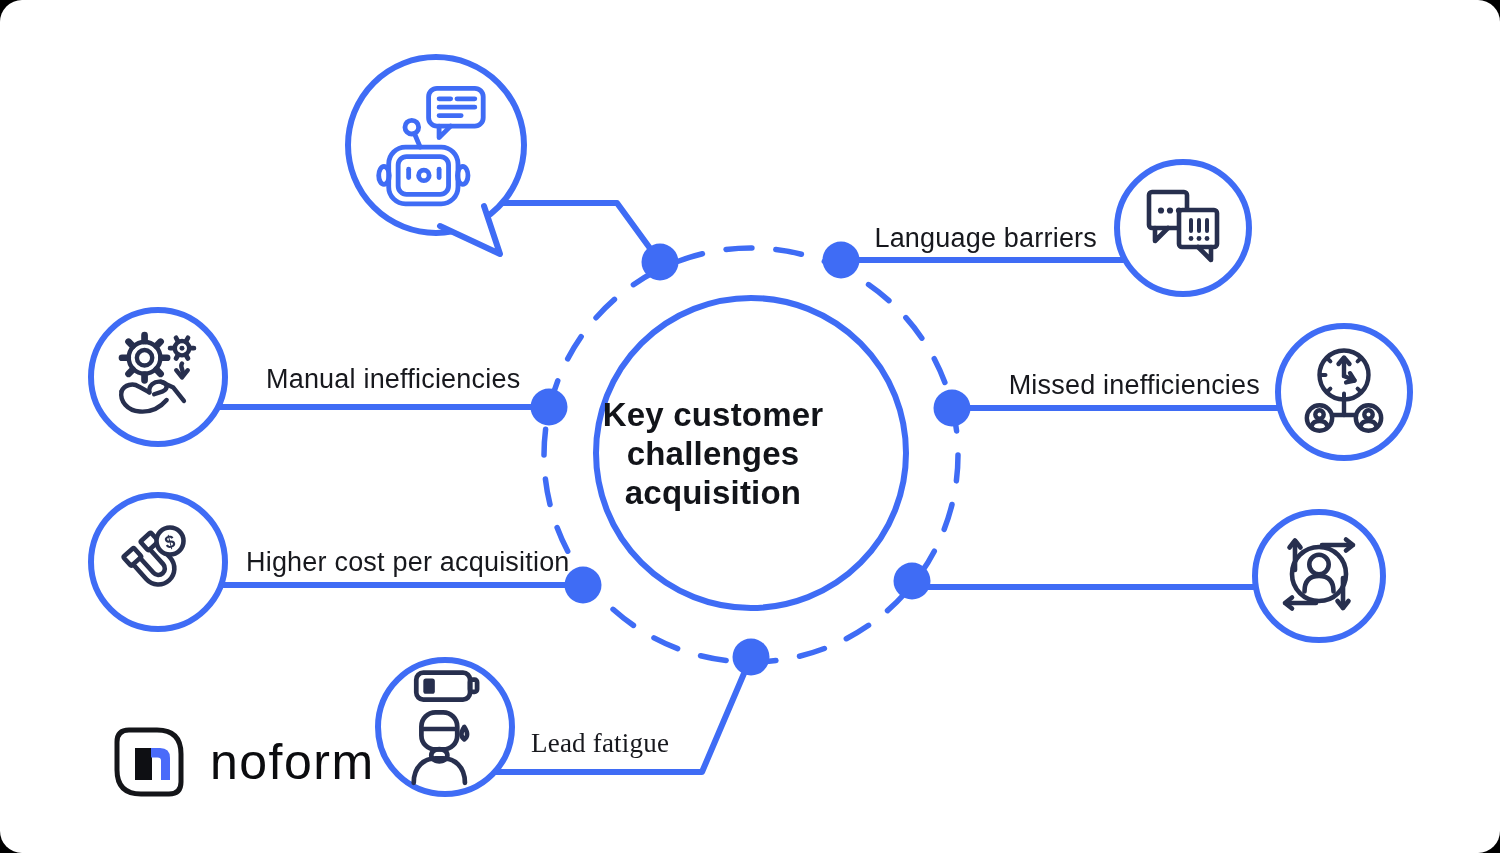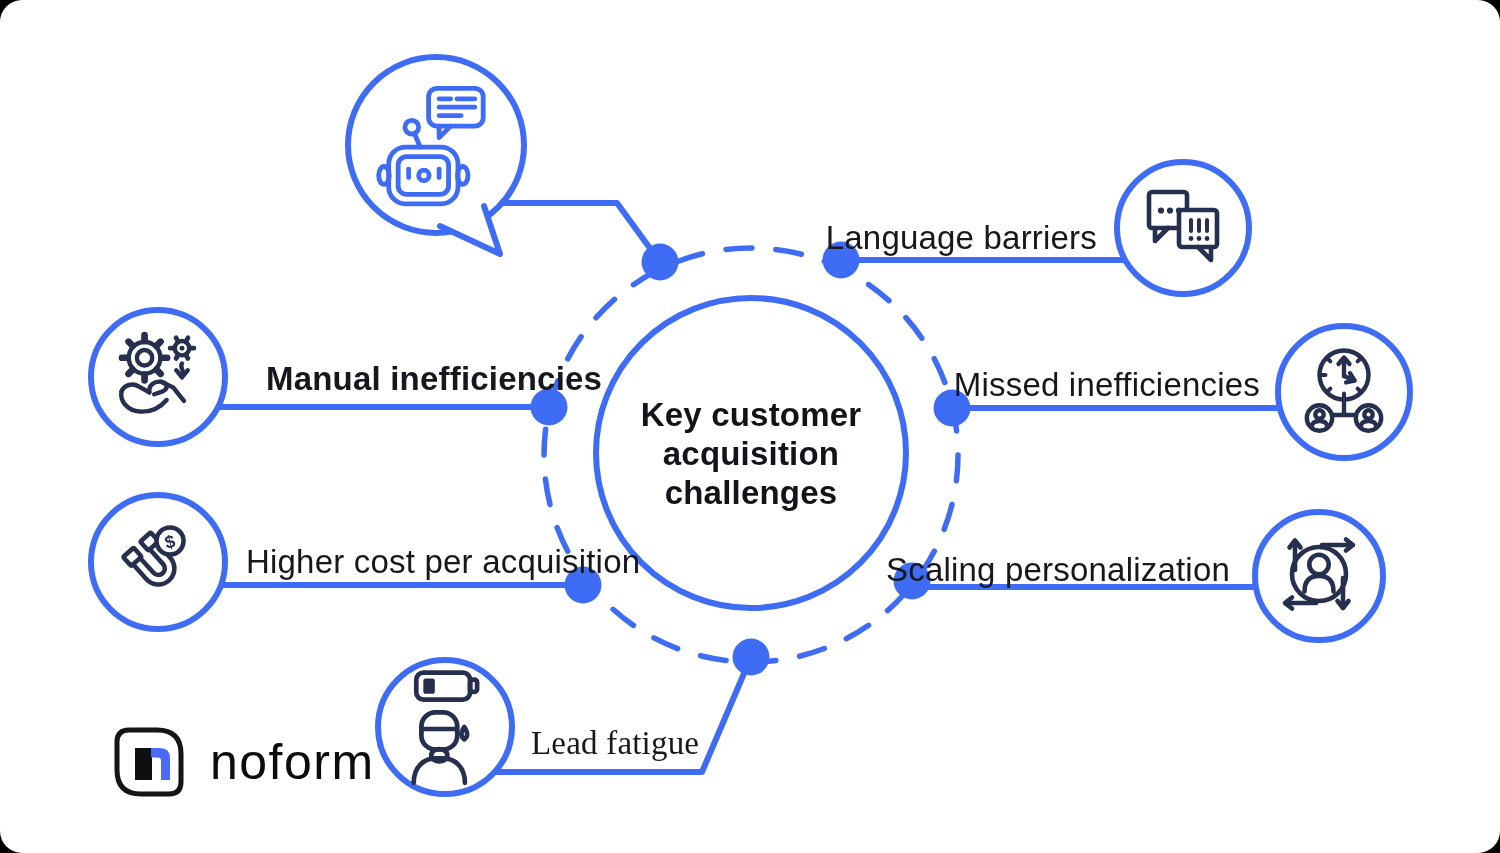--- a/index.html
+++ b/index.html
@@ -3,31 +3,31 @@
 <meta charset="utf-8">
 <style>
   html,body{margin:0;padding:0;background:#000;}
   .canvas{
     position:relative;width:1500px;height:853px;background:#fff;
     border-radius:22px;overflow:hidden;
     font-family:"Liberation Sans", sans-serif;
   }
   svg.overlay{position:absolute;left:0;top:0;width:1500px;height:853px;display:block;}
   .node-label{
-    position:absolute;font-size:33px;font-weight:500;color:#17181D;
+    position:absolute;font-size:27px;font-weight:500;color:#17181D;
     white-space:nowrap;transform:translateY(-50%);letter-spacing:.2px;
   }
-  .lbl-manual{left:266px;top:379px;font-weight:bold;}
+  .lbl-manual{left:266px;top:379px;}
   .lbl-higher{left:246px;top:562px;text-align:center;}
   .lbl-lead{left:531px;top:743px;font-family:Liberation Serif, serif;}
   .lbl-language{right:403px;top:238px;}
   .lbl-missed{right:240px;top:385px;}
   .lbl-scaling{right:270px;top:570px;}
   .center-title{
-    position:absolute;left:751px;top:453px;transform:translate(-50%,-50%);
+    position:absolute;left:713px;top:453px;transform:translate(-50%,-50%);
     text-align:center;font-weight:700;font-size:33px;line-height:39px;
     color:#121419;letter-spacing:.2px;white-space:nowrap;
   }
   .logo{position:absolute;left:66px;top:727px;display:flex;align-items:flex-end;gap:26px;padding-left:48px;}
   .logo-text{font-size:50px;font-weight:500;color:#0B0C0F;letter-spacing:1.5px;line-height:70px;}
 </style>
 </head>
 <body>
 
 <div class="canvas">
@@ -177,30 +177,29 @@
       <path d="M23,73.5 L16,79 L23,84.5"></path>
       <path d="M74,54 V83.5"></path>
       <path d="M68.5,77 L74,84 L79.5,77"></path>
       <circle cx="50" cy="40.5" r="9.7"></circle>
       <path d="M35.5,67.5 C35.5,56 41.5,52 50,52 C58.5,52 64.5,56 64.5,67.5"></path>
     </g>
   </svg>
 
   <div class="center-title">
     <div>Key customer</div>
+    <div>challenges</div>
     <div>acquisition</div>
-    <div>challenges</div>
   </div>
 
   <div class="node-label lbl-manual">Manual inefficiencies</div>
   <div class="node-label lbl-higher">Higher cost per acquisition</div>
   <div class="node-label lbl-lead">Lead fatigue</div>
   <div class="node-label lbl-language">Language barriers</div>
   <div class="node-label lbl-missed">Missed inefficiencies</div>
-  <div class="node-label lbl-scaling">Scaling personalization</div>
 
   <div class="logo">
     <svg width="70" height="70" viewBox="0 0 70 70">
       <path d="M15,3 H43 Q67,3 67,27 V55 Q67,67 55,67 H27 Q3,67 3,43 V15 Q3,3 15,3 Z" fill="none" stroke="#141519" stroke-width="5" stroke-linejoin="round"></path>
       <rect x="21" y="21" width="17" height="32" fill="#0E0F13"></rect>
       <path d="M37,21 H46 Q56,21 56,31 V53 H47 V33.5 Q47,30.5 43.5,30.5 H37 Z" fill="#4A6BFA"></path>
     </svg>
     <div class="logo-text">noform</div>
   </div>
 

